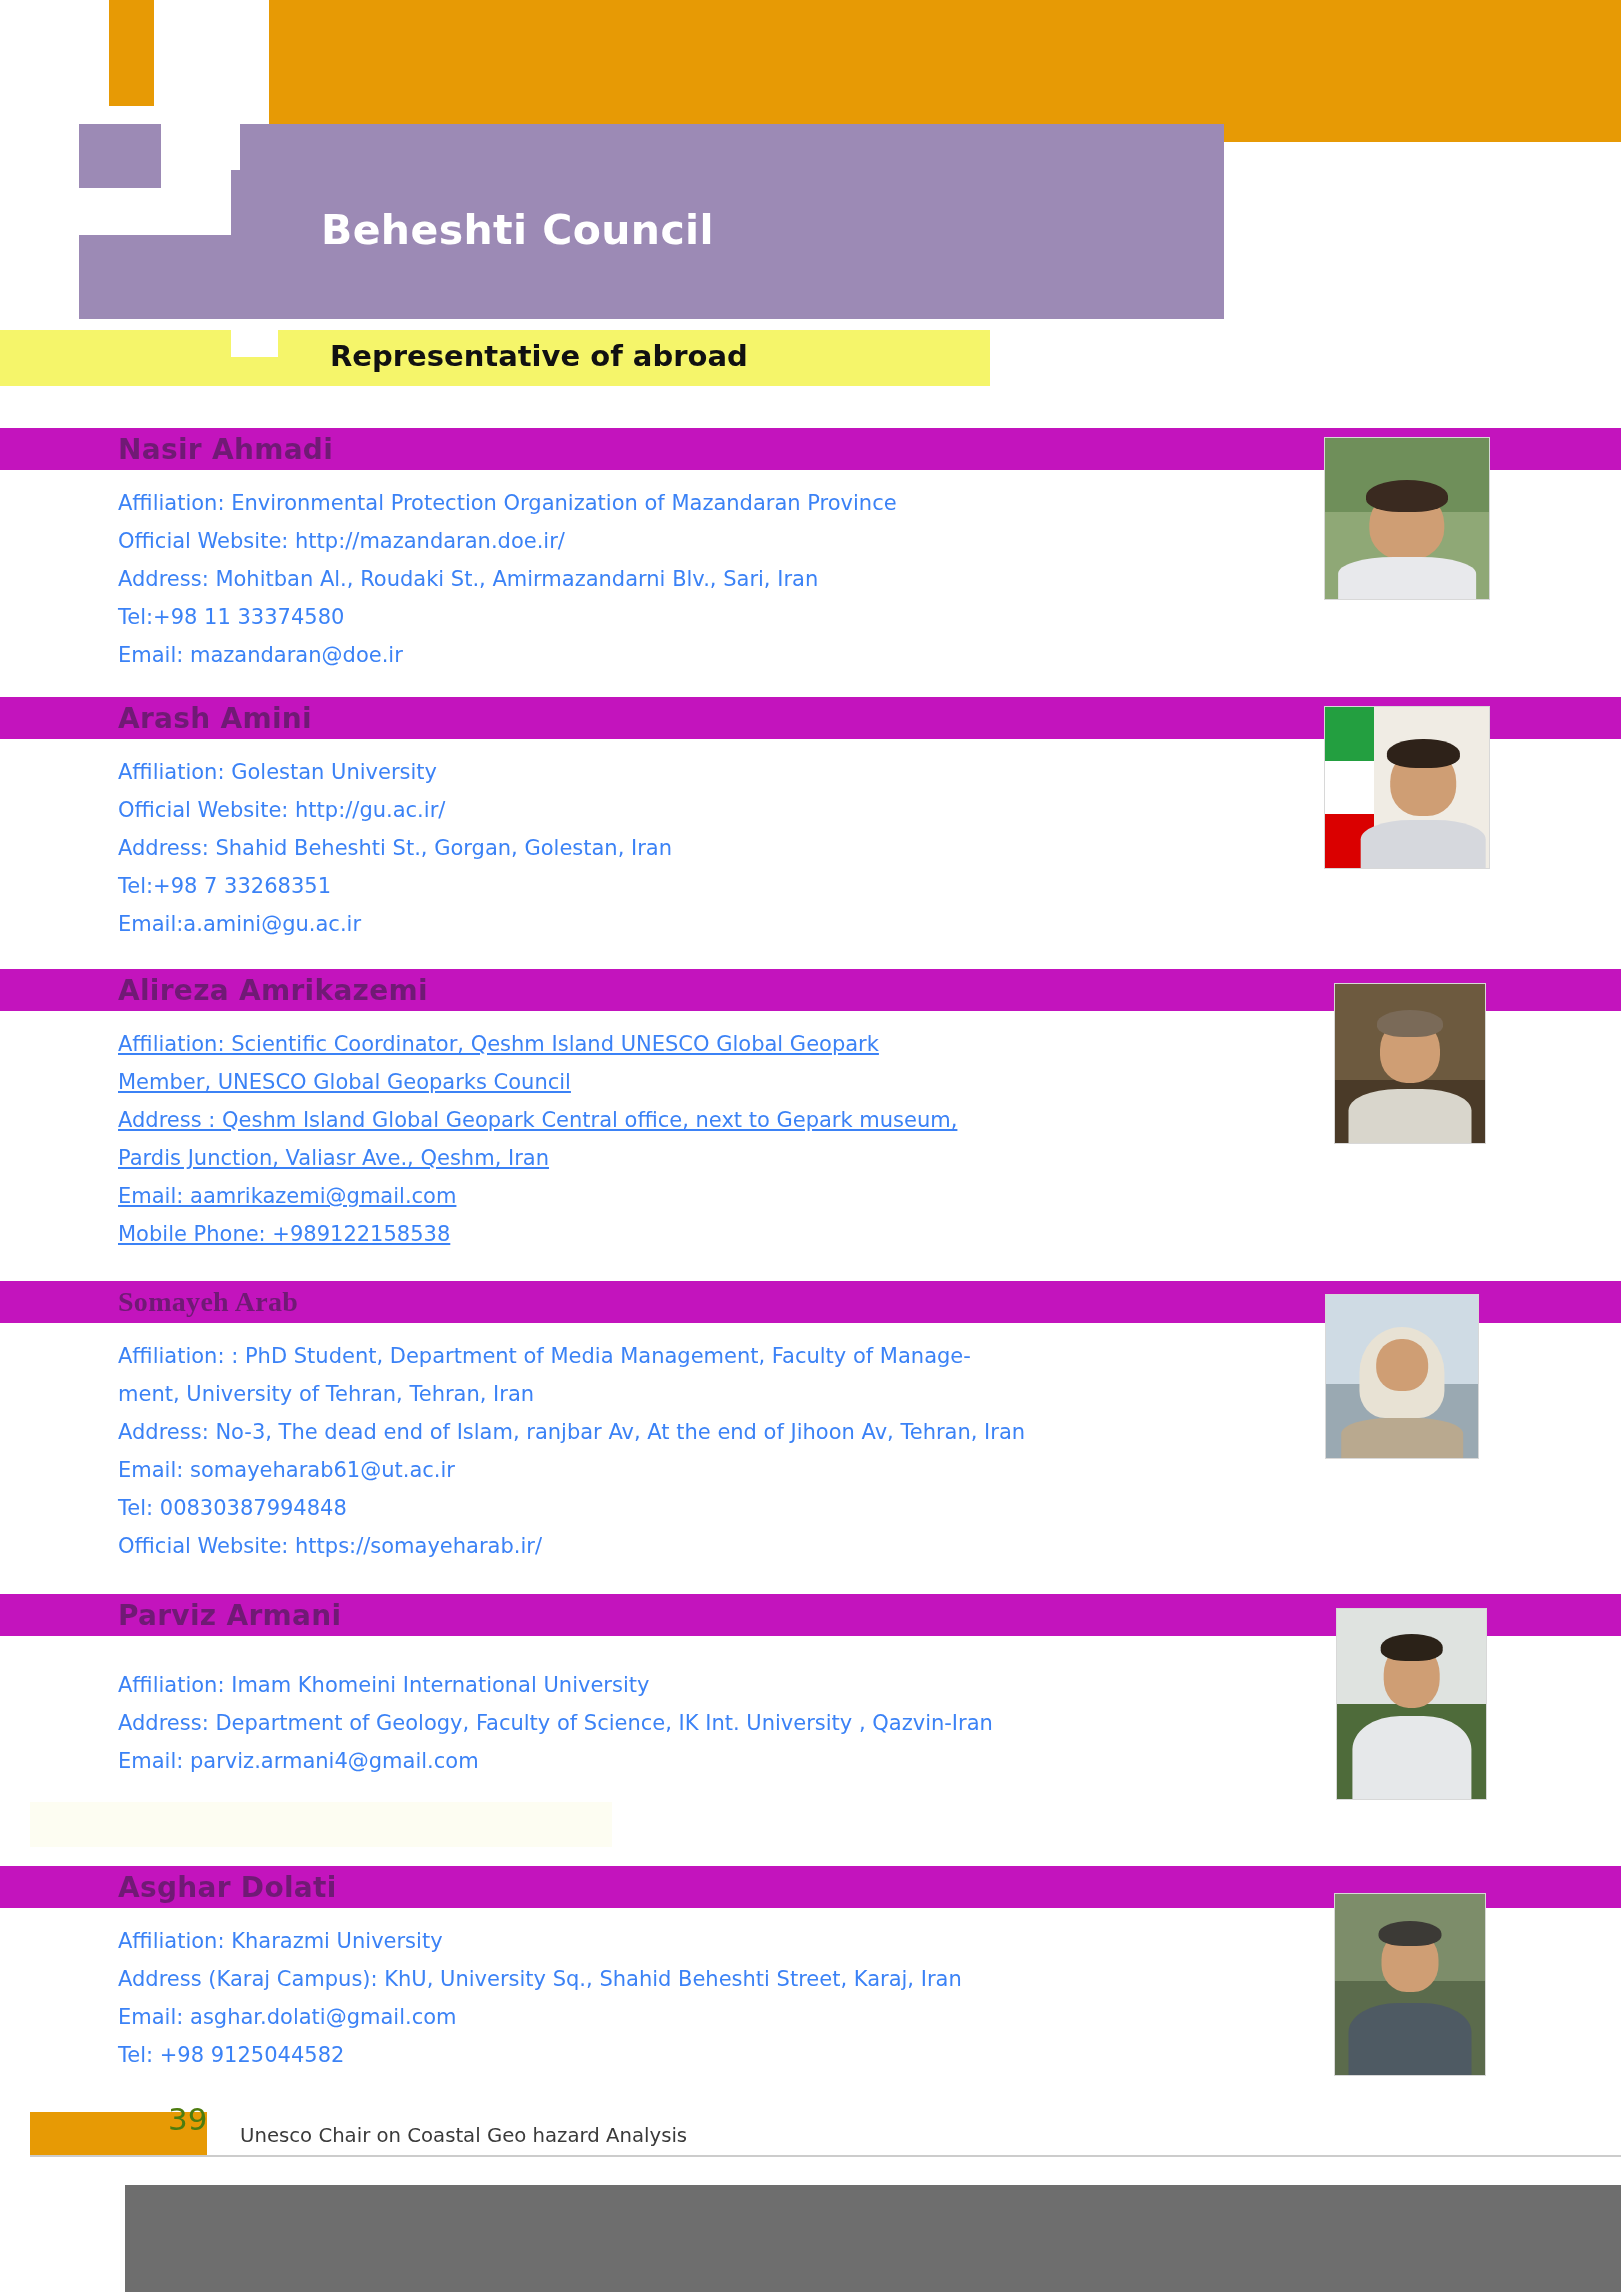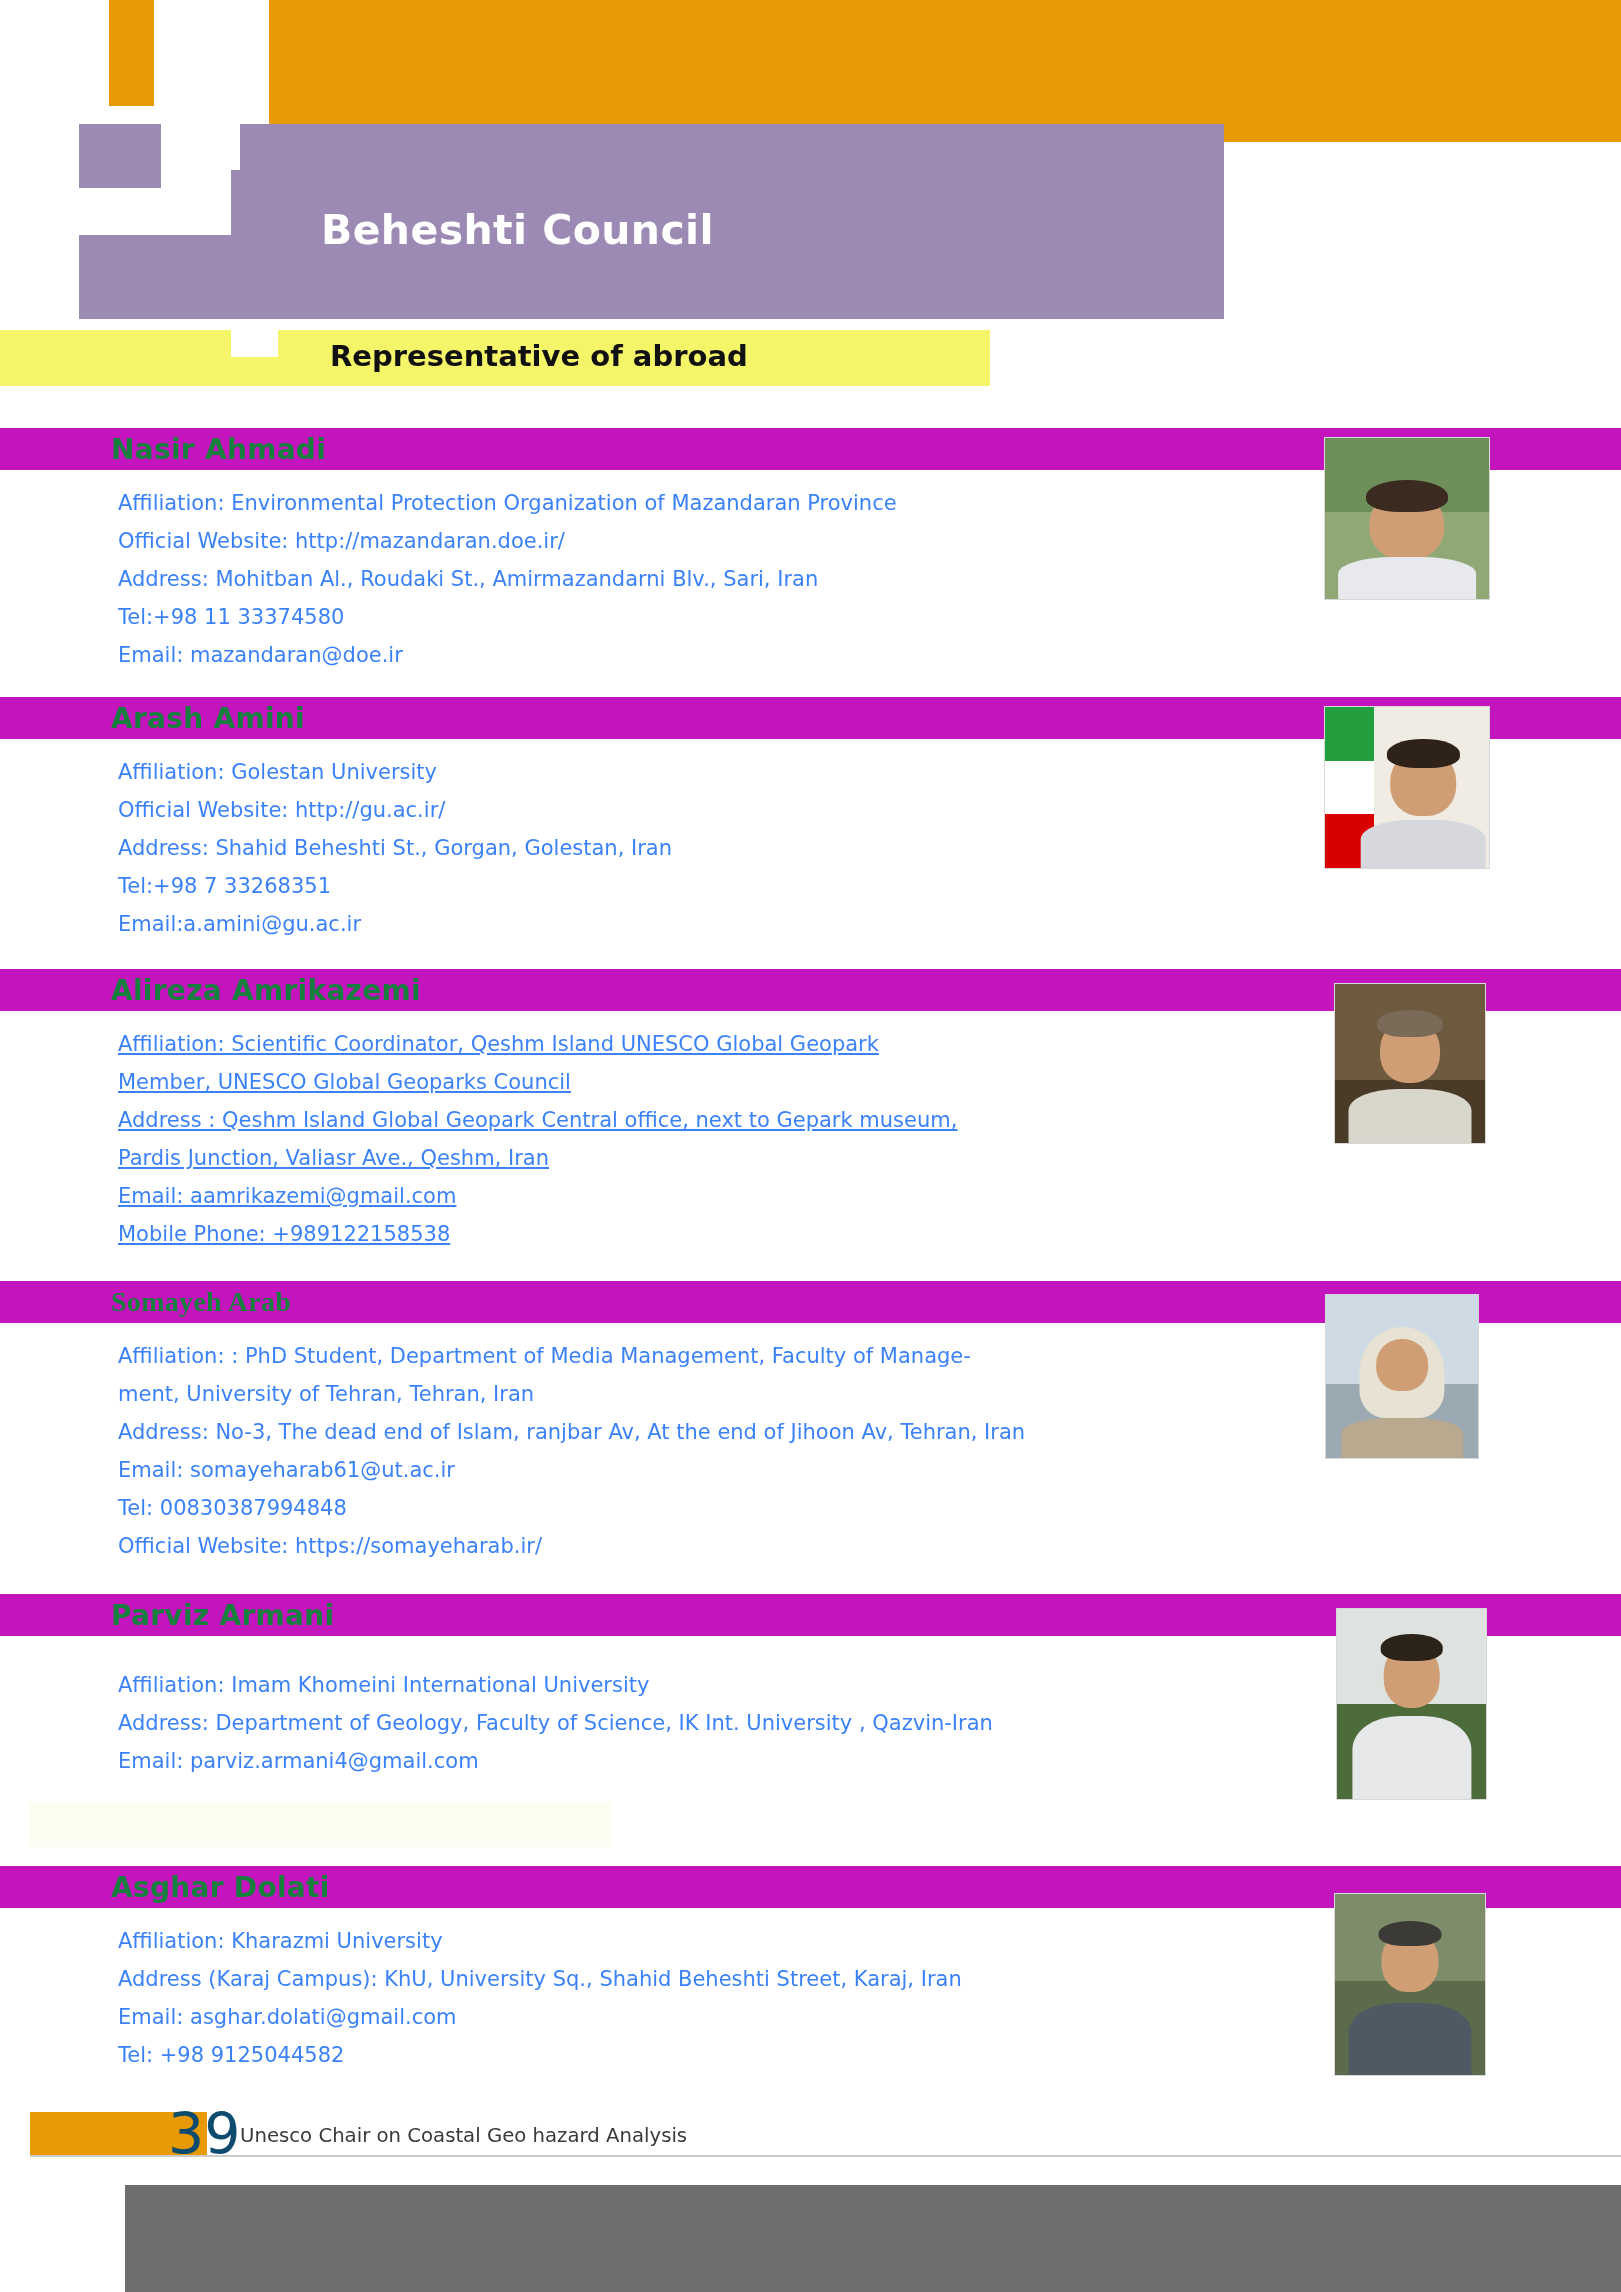--- a/index.html
+++ b/index.html
@@ -108,22 +108,22 @@
   }
   .name-band {
     position: absolute;
     left: 0;
     width: 1621px;
     height: 42px;
     background: #c314bd;
   }
   .name-text {
     position: absolute;
-    left: 111px;
-    color: #15803d;
+    left: 118px;
+    color: #701a75;
     font-size: 28px;
     font-weight: bold;
     letter-spacing: 0.3px;
     white-space: nowrap;
     font-family: "DejaVu Sans", sans-serif;
   }
   .details {
     position: absolute;
     left: 118px;
     color: #3b82f6;
@@ -184,22 +184,22 @@
     left: 30px;
     top: 2112px;
     width: 177px;
     height: 43px;
     background: #e79a05;
   }
   .footer-page {
     position: absolute;
     left: 168px;
     top: 2101px;
-    color: #0c4a6e;
-    font-size: 57px;
+    color: #4d7c0f;
+    font-size: 31px;
     font-family: "DejaVu Sans", sans-serif;
   }
   .footer-text {
     position: absolute;
     left: 240px;
     top: 2124px;
     color: #3a3a3a;
     font-size: 19.7px;
     font-family: "DejaVu Sans", sans-serif;
   }

